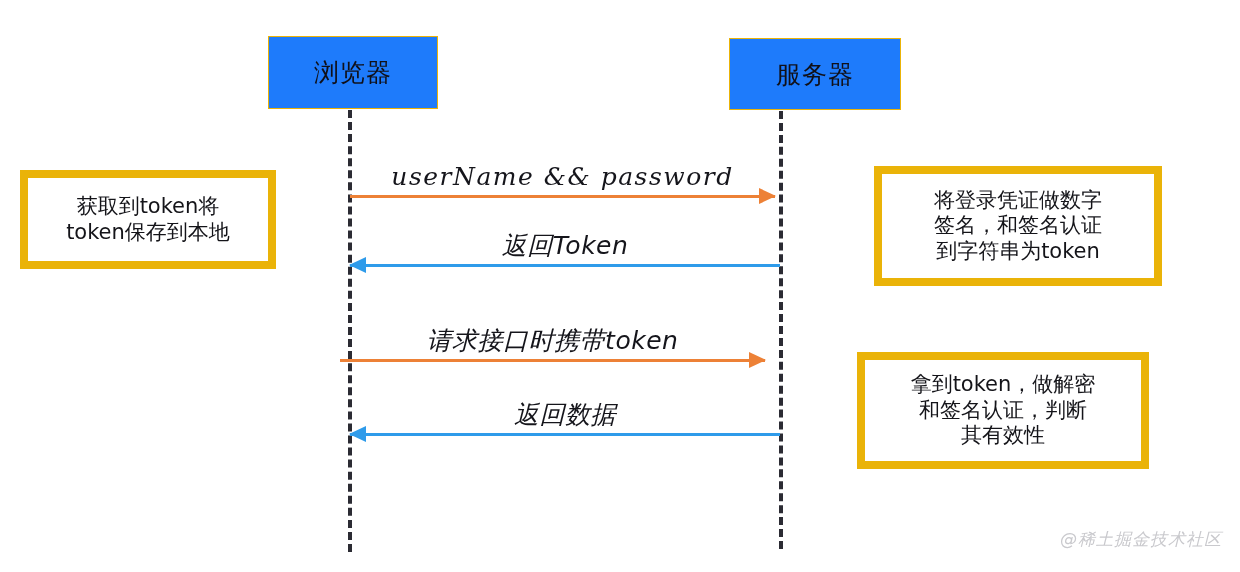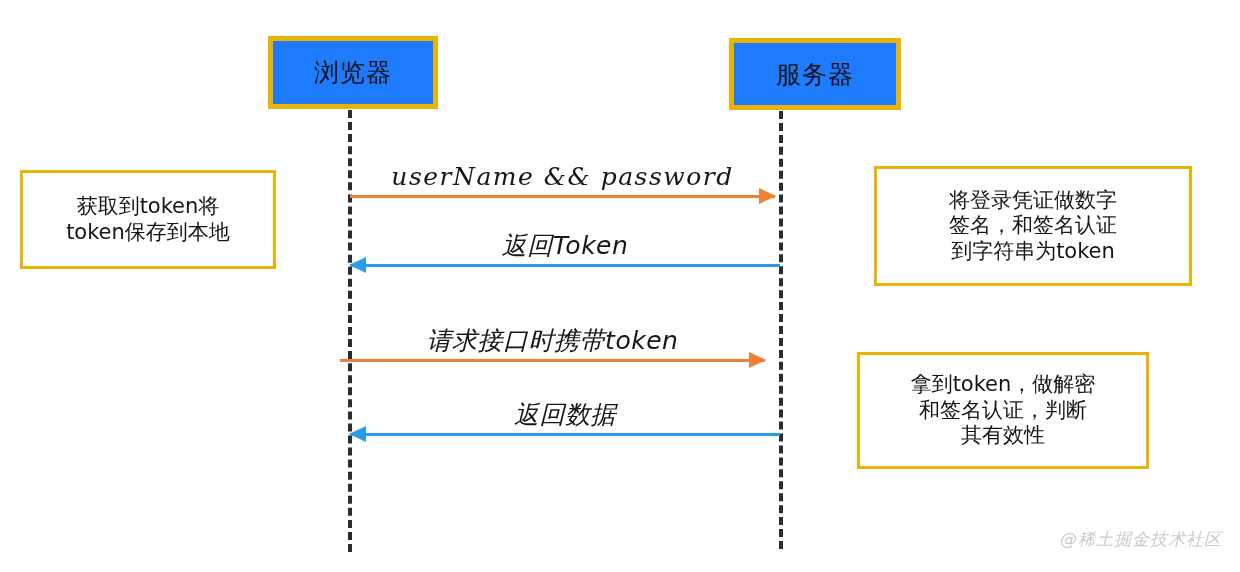--- a/index.html
+++ b/index.html
@@ -14,21 +14,21 @@
     background: #ffffff;
     overflow: hidden;
     font-family: "Liberation Serif", "DejaVu Serif", serif;
   }
 
   
   .participant {
     position: absolute;
     box-sizing: border-box;
     background: #1E7BFB;
-    border: 5px solid #eab308;
+    border: 1px solid #eab308;
     display: flex;
     align-items: center;
     justify-content: center;
     color: #101018;
     font-family: "DejaVu Sans", "Liberation Sans", sans-serif;
     font-size: 25px;
     letter-spacing: 1px;
     font-weight: 400;
   }
   #participant-browser { left: 268px; top: 36px; width: 170px; height: 73px; }
@@ -89,34 +89,34 @@
   #msg-1 { left: 350px; top: 150px; width: 425px; height: 48px; }
   #msg-2 { left: 350px; top: 225px; width: 430px; height: 42px; }
   #msg-3 { left: 340px; top: 315px; width: 425px; height: 47px; }
   #msg-4 { left: 350px; top: 395px; width: 430px; height: 41px; }
 
   
   .note {
     position: absolute;
     box-sizing: border-box;
     background: #ffffff;
-    border: 3px solid #eab308;
+    border: 8px solid #eab308;
     display: flex;
     flex-direction: column;
     align-items: center;
     justify-content: center;
     text-align: center;
     color: #141419;
     font-family: "DejaVu Sans", "Liberation Sans", sans-serif;
     font-size: 21px;
     line-height: 1.22;
   }
   .note .line { white-space: nowrap; display: block; }
   #note-left        { left: 20px;  top: 170px; width: 256px; height: 99px; }
-  #note-right-top   { left: 874px; top: 166px; width: 318px; height: 120px; }
+  #note-right-top   { left: 874px; top: 166px; width: 288px; height: 120px; }
   #note-right-bottom{ left: 857px; top: 352px; width: 292px; height: 117px; text-align: center; }
 
   
   #watermark {
     position: absolute;
     left: 1060px;
     top: 528px;
     color: #c9c9cd;
     font-family: "DejaVu Sans", "Liberation Sans", sans-serif;
     font-size: 17px;

